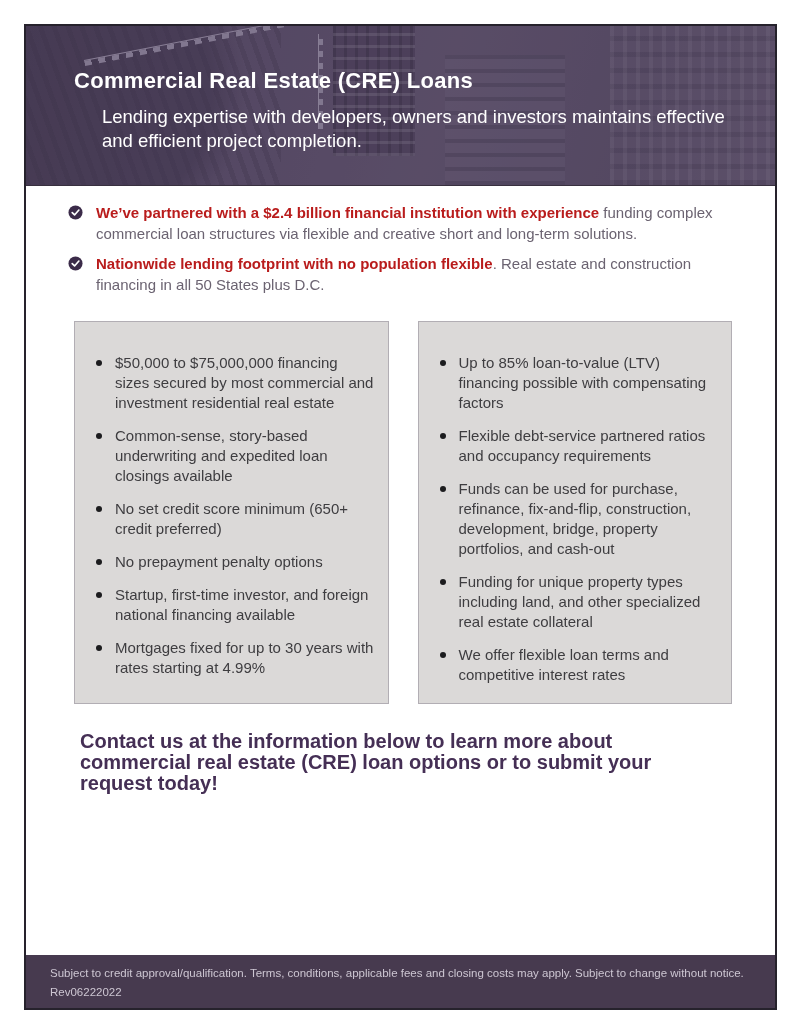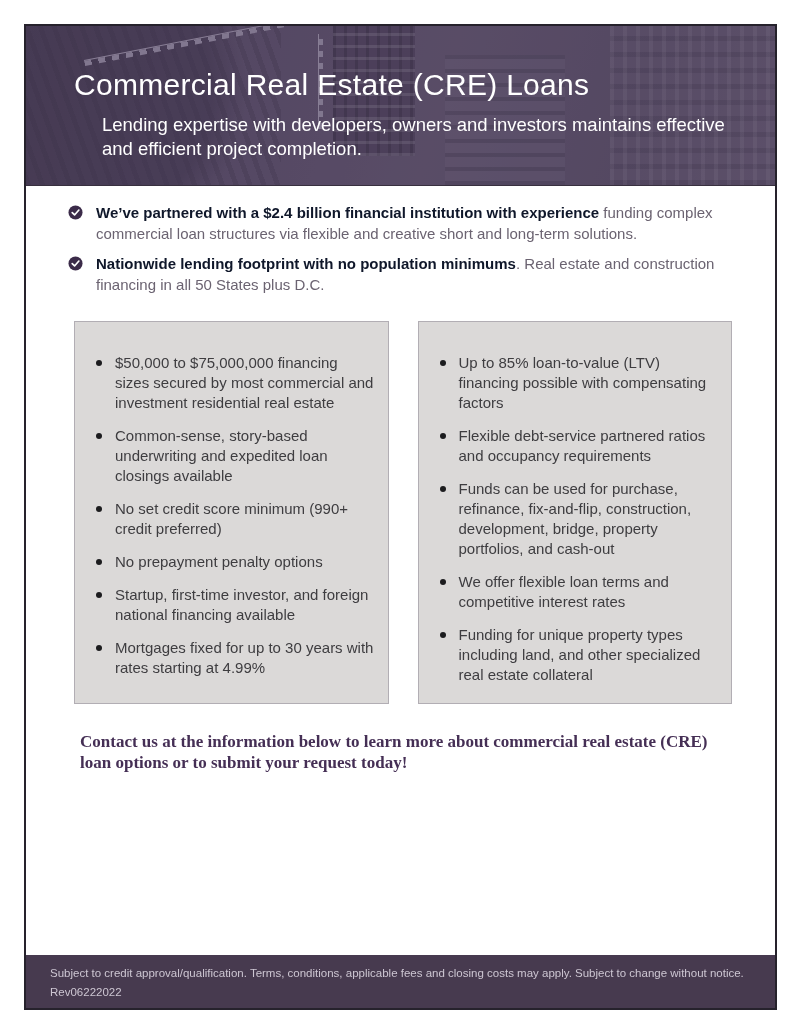--- a/index.html
+++ b/index.html
@@ -50,50 +50,50 @@
     border-top:1.5px solid #b3abbe;
     transform:rotate(-11deg); transform-origin:left top;
   }
   .hdr-crane-mast {
     position:absolute; left:292px; top:8px; width:5px; height:95px;
     background:repeating-linear-gradient(0deg,#a79fb3 0 6px, transparent 6px 12px);
     border-left:1.5px solid #b3abbe;
   }
   .hdr-tint { position:absolute; inset:0; background:rgba(84,72,99,.45); }
   .hdr-text { position:absolute; left:48px; top:42px; color:#ffffff; }
-  .hdr-title { font-size:30px; font-weight:400; letter-spacing:.3px; }
+  .hdr-title { font-size:22px; font-weight:700; letter-spacing:.3px; }
   .hdr-sub { margin-top:11px; font-size:18.5px; line-height:1.28; max-width:640px; font-weight:400;margin-left:28px; }
 
   
   .highlights { margin:16px 44px 0 42px; }
   .hl-item { display:flex; margin-bottom:9px; }
   .hl-icon { flex:0 0 15px; width:15px; height:15px; margin-top:3px; margin-right:13px; }
   .hl-text { font-size:15px; line-height:21px; color:#6b6371; }
-  .hl-bold { font-weight:700; color:#0f172a; }
+  .hl-bold { font-weight:700; color:#b91c1c; }
 
   
   .boxes { display:flex; gap:29px; margin:26px 43px 0 48px; }
   .box {
     width:315px; height:383px; background:#dbd9d8;
     border:1px solid #b2aeb4; padding:31px 14px 0 18px;
   }
   .box ul { list-style:none; }
   .box li {
     position:relative; padding-left:22px; margin-bottom:13px;
     font-size:15px; line-height:20px; color:#3e3d40;
   }
   .box li::before {
     content:""; position:absolute; left:3px; top:7px;
     width:6px; height:6px; border-radius:50%; background:#1c1c1e;
   }
 
   
   .contact {
-    margin:27px 60px 0 54px; font-size:17px; line-height:21px;
-    font-weight:700; color:#452f55; max-width:690px;font-family:Liberation Serif, serif;
+    margin:27px 60px 0 54px; font-size:20px; line-height:21px;
+    font-weight:700; color:#452f55; max-width:690px;
   }
 
   
   .footer {
     position:absolute; left:0; right:0; bottom:0; height:53px;
     background:#473a4f; color:#cdc6d2; padding:11px 20px 0 24px;
     font-size:11.5px; line-height:15px;
   }
   .footer .rev { margin-top:4px; }
 </style>
@@ -122,42 +122,42 @@
         <circle cx="8" cy="8" r="7.5" fill="#3b2b49"></circle>
         <path d="M4.5 8.2 L7 10.6 L11.6 5.4" stroke="#ffffff" stroke-width="1.8" fill="none" stroke-linecap="round" stroke-linejoin="round"></path>
       </svg>
       <p class="hl-text"><span class="hl-bold">We’ve partnered with a $2.4 billion financial institution with experience</span><span> funding complex commercial loan structures via flexible and creative short and long-term solutions.</span></p>
     </div>
     <div class="hl-item">
       <svg class="hl-icon" viewBox="0 0 16 16">
         <circle cx="8" cy="8" r="7.5" fill="#3b2b49"></circle>
         <path d="M4.5 8.2 L7 10.6 L11.6 5.4" stroke="#ffffff" stroke-width="1.8" fill="none" stroke-linecap="round" stroke-linejoin="round"></path>
       </svg>
-      <p class="hl-text"><span class="hl-bold">Nationwide lending footprint with no population minimums</span><span>. Real estate and construction financing in all 50 States plus D.C.</span></p>
+      <p class="hl-text"><span class="hl-bold">Nationwide lending footprint with no population flexible</span><span>. Real estate and construction financing in all 50 States plus D.C.</span></p>
     </div>
   </div>
 
   <div class="boxes">
     <div class="box">
       <ul>
         <li>$50,000 to $75,000,000 financing sizes secured by most commercial and investment residential real estate</li>
         <li>Common-sense, story-based underwriting and expedited loan closings available</li>
-        <li>No set credit score minimum (990+ credit preferred)</li>
+        <li>No set credit score minimum (650+ credit preferred)</li>
         <li>No prepayment penalty options</li>
         <li>Startup, first-time investor, and foreign national financing available</li>
         <li>Mortgages fixed for up to 30 years with rates starting at 4.99%</li>
       </ul>
     </div>
     <div class="box">
       <ul>
         <li>Up to 85% loan-to-value (LTV) financing possible with compensating factors</li>
         <li>Flexible debt-service partnered ratios and occupancy requirements</li>
         <li>Funds can be used for purchase, refinance, fix-and-flip, construction, development, bridge, property portfolios, and cash-out</li>
+        <li>Funding for unique property types including land, and other specialized real estate collateral</li>
         <li>We offer flexible loan terms and competitive interest rates</li>
-        <li>Funding for unique property types including land, and other specialized real estate collateral</li>
       </ul>
     </div>
   </div>
 
   <p class="contact">Contact us at the information below to learn more about commercial real estate (CRE) loan options or to submit your request today!</p>
 
   <div class="footer">
     <div class="disclaimer">Subject to credit approval/qualification. Terms, conditions, applicable fees and closing costs may apply. Subject to change without notice.</div>
     <div class="rev">Rev06222022</div>
   </div>

